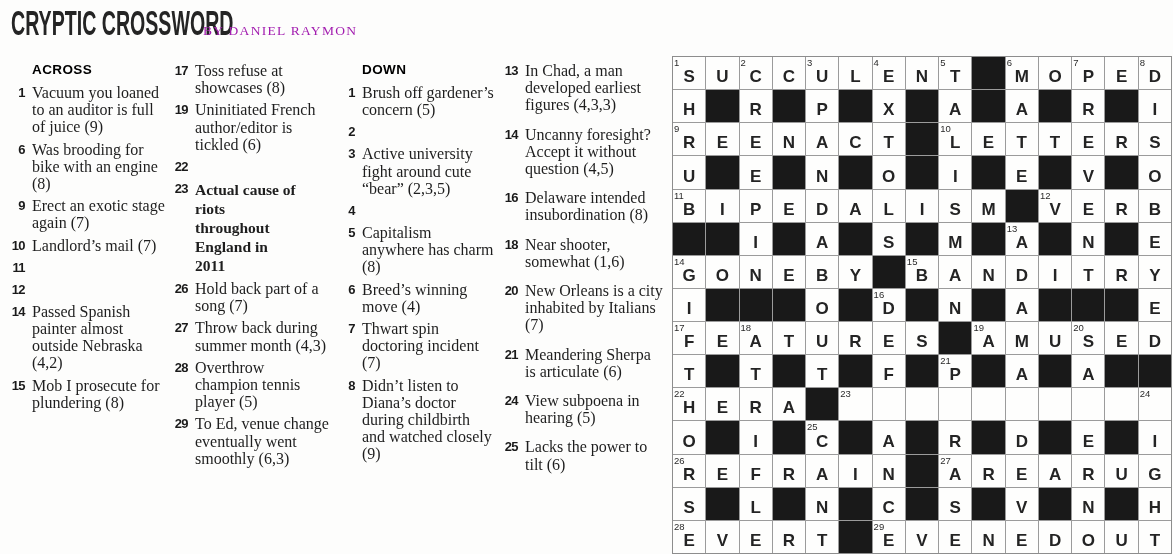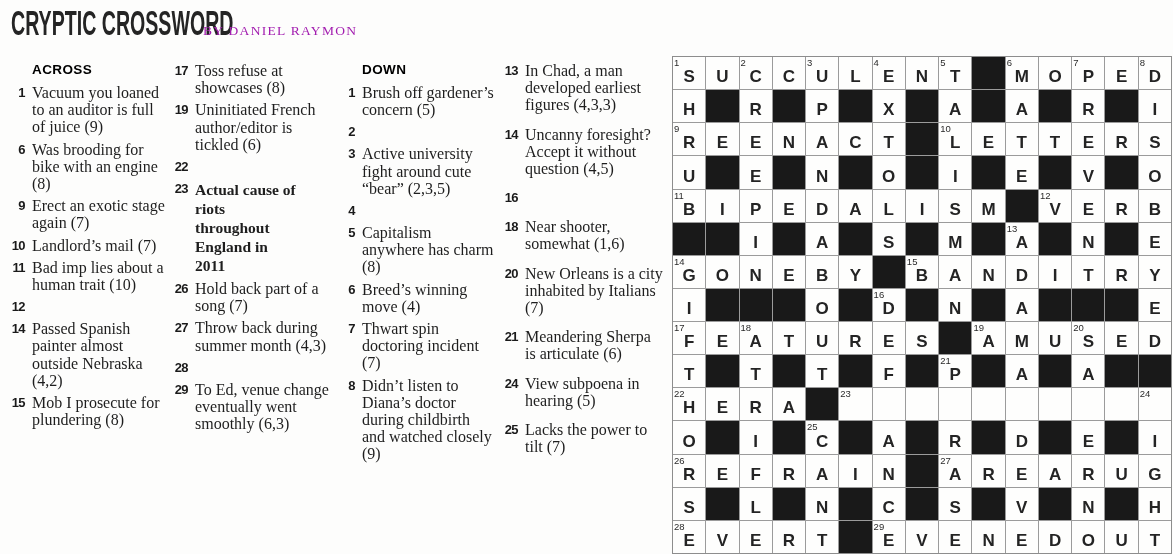--- a/index.html
+++ b/index.html
@@ -125,21 +125,20 @@
     <div class="clue">
       <span class="clue-num">9</span>
       <span class="clue-text">Erect an exotic stage again (7)</span>
     </div>
     <div class="clue">
       <span class="clue-num">10</span>
       <span class="clue-text">Landlord’s mail (7)</span>
     </div>
     <div class="clue">
       <span class="clue-num">11</span>
-      <span class="clue-text">Bad imp lies about a human trait (10)</span>
     </div>
     <div class="clue">
       <span class="clue-num">12</span>
     </div>
     <div class="clue">
       <span class="clue-num">14</span>
       <span class="clue-text">Passed Spanish painter almost outside Nebraska (4,2)</span>
     </div>
     <div class="clue">
       <span class="clue-num">15</span>
@@ -165,20 +164,21 @@
     <div class="clue">
       <span class="clue-num">26</span>
       <span class="clue-text">Hold back part of a song (7)</span>
     </div>
     <div class="clue">
       <span class="clue-num">27</span>
       <span class="clue-text">Throw back during summer month (4,3)</span>
     </div>
     <div class="clue">
       <span class="clue-num">28</span>
+      <span class="clue-text">Overthrow champion tennis player (5)</span>
     </div>
     <div class="clue">
       <span class="clue-num">29</span>
       <span class="clue-text">To Ed, venue change eventually went smoothly (6,3)</span>
     </div>
   </div>
 <div class="clue-col c2">
   <div class="section-header">DOWN</div>
 <div class="clue">
       <span class="clue-num">1</span>
@@ -215,40 +215,41 @@
     <div class="clue">
       <span class="clue-num">13</span>
       <span class="clue-text">In Chad, a man developed earliest figures (4,3,3)</span>
     </div>
     <div class="clue">
       <span class="clue-num">14</span>
       <span class="clue-text">Uncanny foresight? Accept it without question (4,5)</span>
     </div>
     <div class="clue">
       <span class="clue-num">16</span>
+      <span class="clue-text">Delaware intended insubordination (8)</span>
     </div>
     <div class="clue">
       <span class="clue-num">18</span>
       <span class="clue-text">Near shooter, somewhat (1,6)</span>
     </div>
     <div class="clue">
       <span class="clue-num">20</span>
       <span class="clue-text">New Orleans is a city inhabited by Italians (7)</span>
     </div>
     <div class="clue">
       <span class="clue-num">21</span>
       <span class="clue-text">Meandering Sherpa is articulate (6)</span>
     </div>
     <div class="clue">
       <span class="clue-num">24</span>
       <span class="clue-text">View subpoena in hearing (5)</span>
     </div>
     <div class="clue">
       <span class="clue-num">25</span>
-      <span class="clue-text">Lacks the power to tilt (7)</span>
+      <span class="clue-text">Lacks the power to tilt (6)</span>
     </div>
   </div>
 
 <div class="grid">
     <div class="cell white">
       <span class="cell-num">1</span>
       <span class="cell-letter">S</span>
     </div>
     <div class="cell white">
       <span class="cell-letter">U</span>

